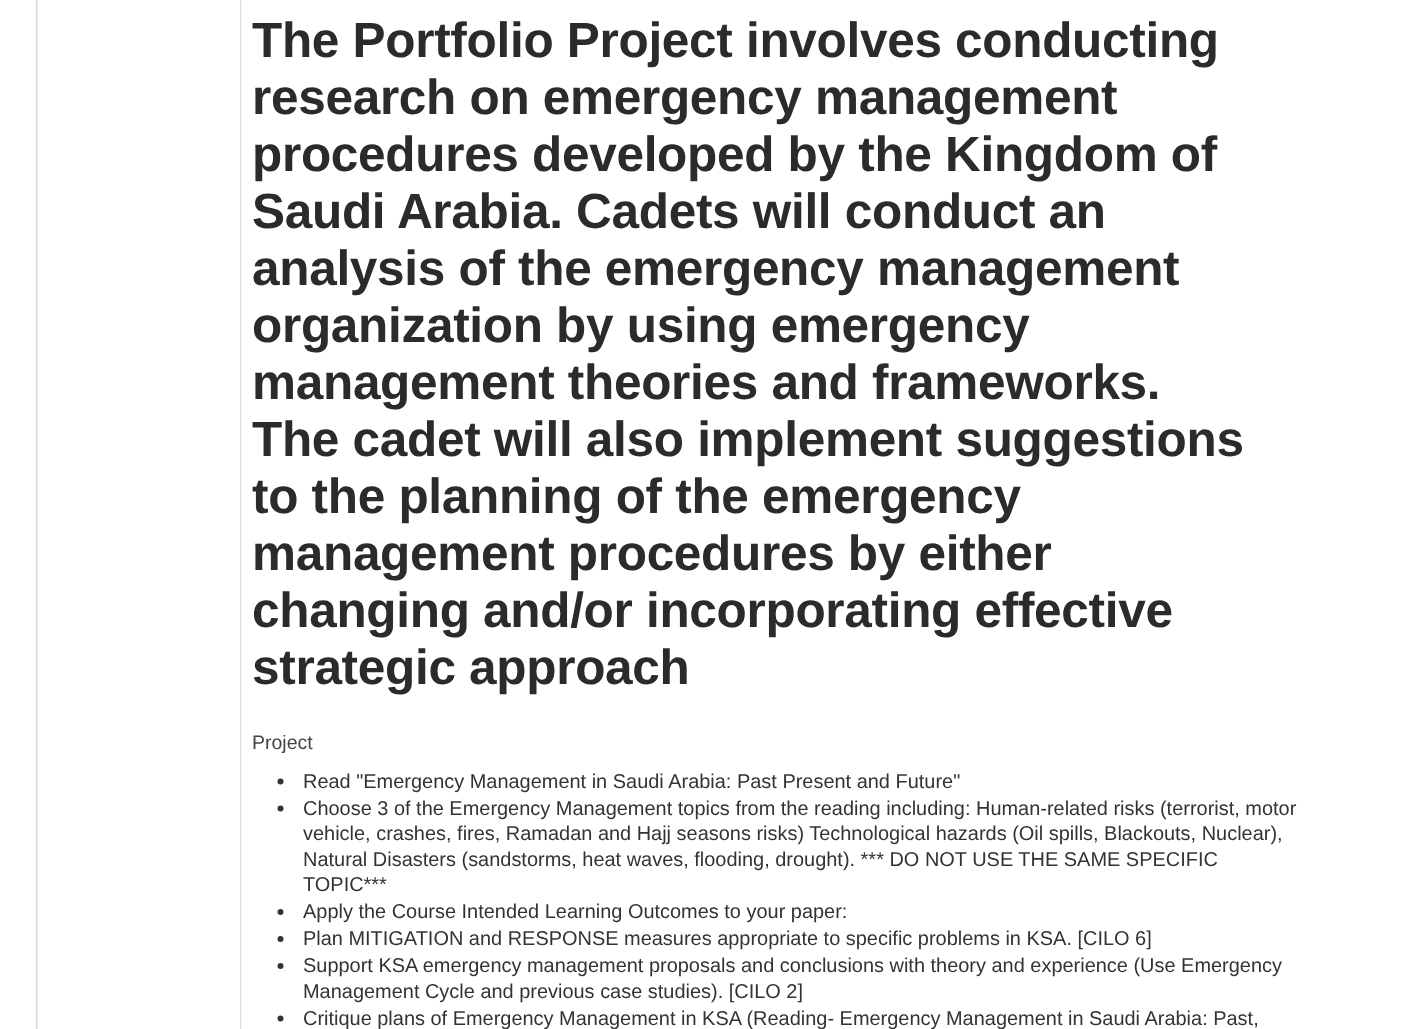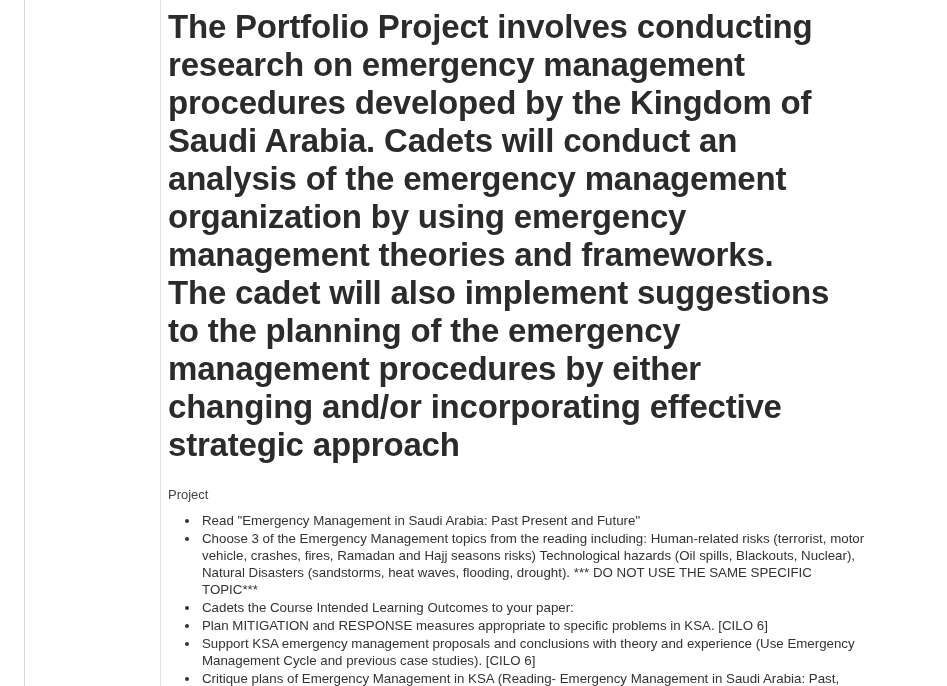--- a/index.html
+++ b/index.html
@@ -88,21 +88,21 @@
 
   <div class="content">
 
     <h1 class="doc-title">The Portfolio Project involves conducting research on emergency management procedures developed by the Kingdom of Saudi Arabia. Cadets will conduct an analysis of the emergency management organization by using emergency management theories and frameworks. The cadet will also implement suggestions to the planning of the emergency management procedures by either changing and/or incorporating effective strategic approach</h1>
 
     <div class="section-label">Project</div>
 
     <ul class="process-list">
       <li>Read "Emergency Management in Saudi Arabia: Past Present and Future"</li>
       <li>Choose 3 of the Emergency Management topics from the reading including: Human-related risks (terrorist, motor vehicle, crashes, fires, Ramadan and Hajj seasons risks) Technological hazards (Oil spills, Blackouts, Nuclear), Natural Disasters (sandstorms, heat waves, flooding, drought). *** DO NOT USE THE SAME SPECIFIC TOPIC***</li>
-      <li>Cadets the Course Intended Learning Outcomes to your paper:</li>
+      <li>Apply the Course Intended Learning Outcomes to your paper:</li>
       <li>Plan MITIGATION and RESPONSE measures appropriate to specific problems in KSA. [CILO 6]</li>
-      <li>Support KSA emergency management proposals and conclusions with theory and experience (Use Emergency Management Cycle and previous case studies). [CILO 6]</li>
+      <li>Support KSA emergency management proposals and conclusions with theory and experience (Use Emergency Management Cycle and previous case studies). [CILO 2]</li>
       <li>Critique plans of Emergency Management in KSA (Reading- Emergency Management in Saudi Arabia: Past, Present and Future). [CILO 3]</li>
 
     </ul>
 
   </div>
 </div>
 
 </body></html>

